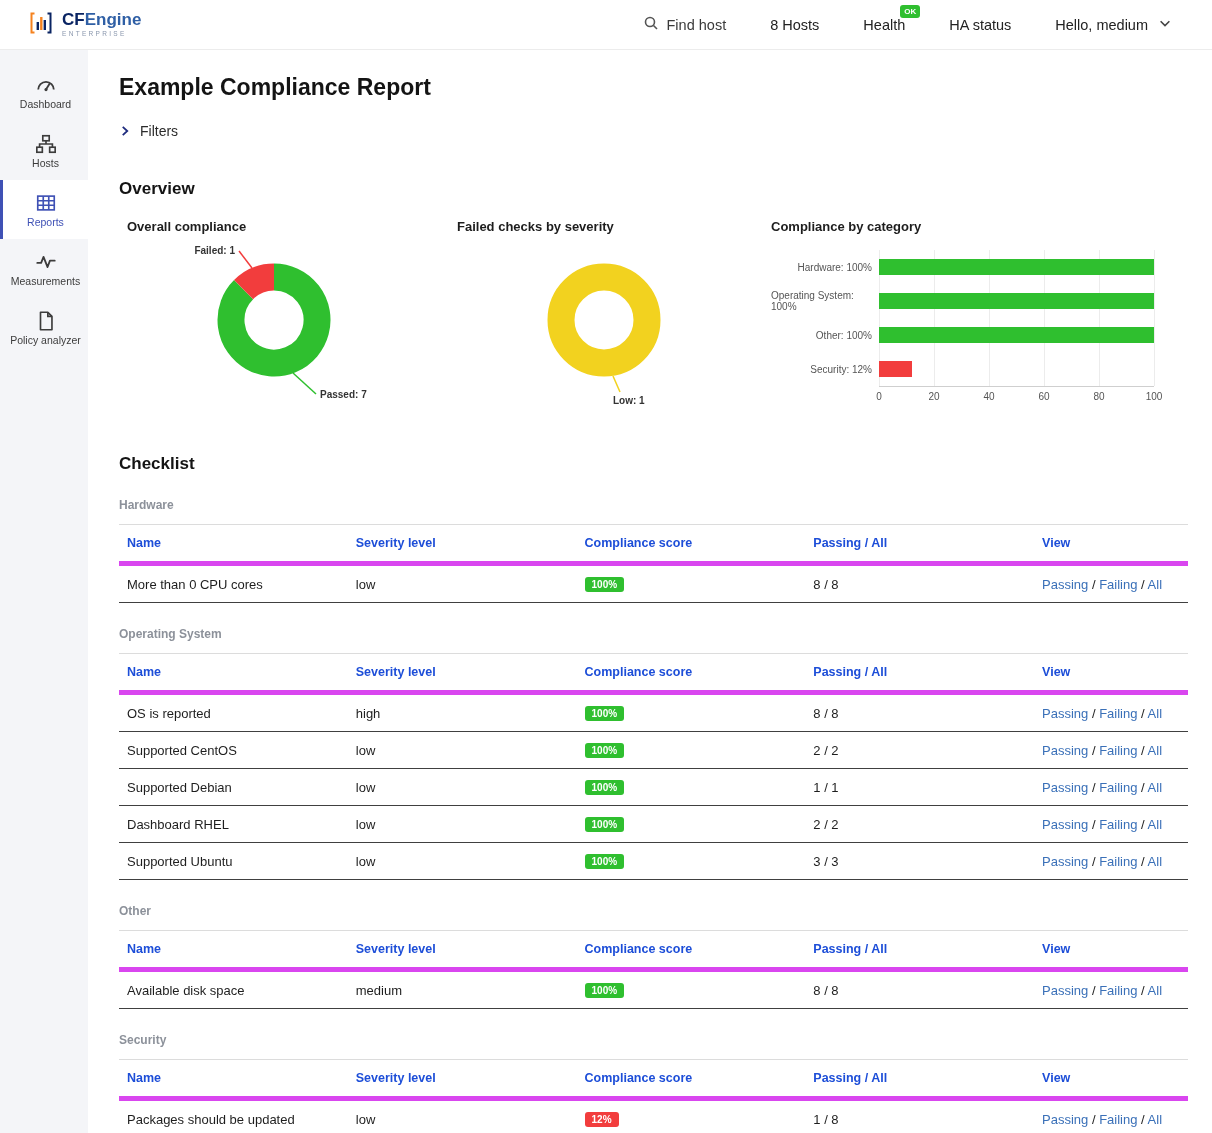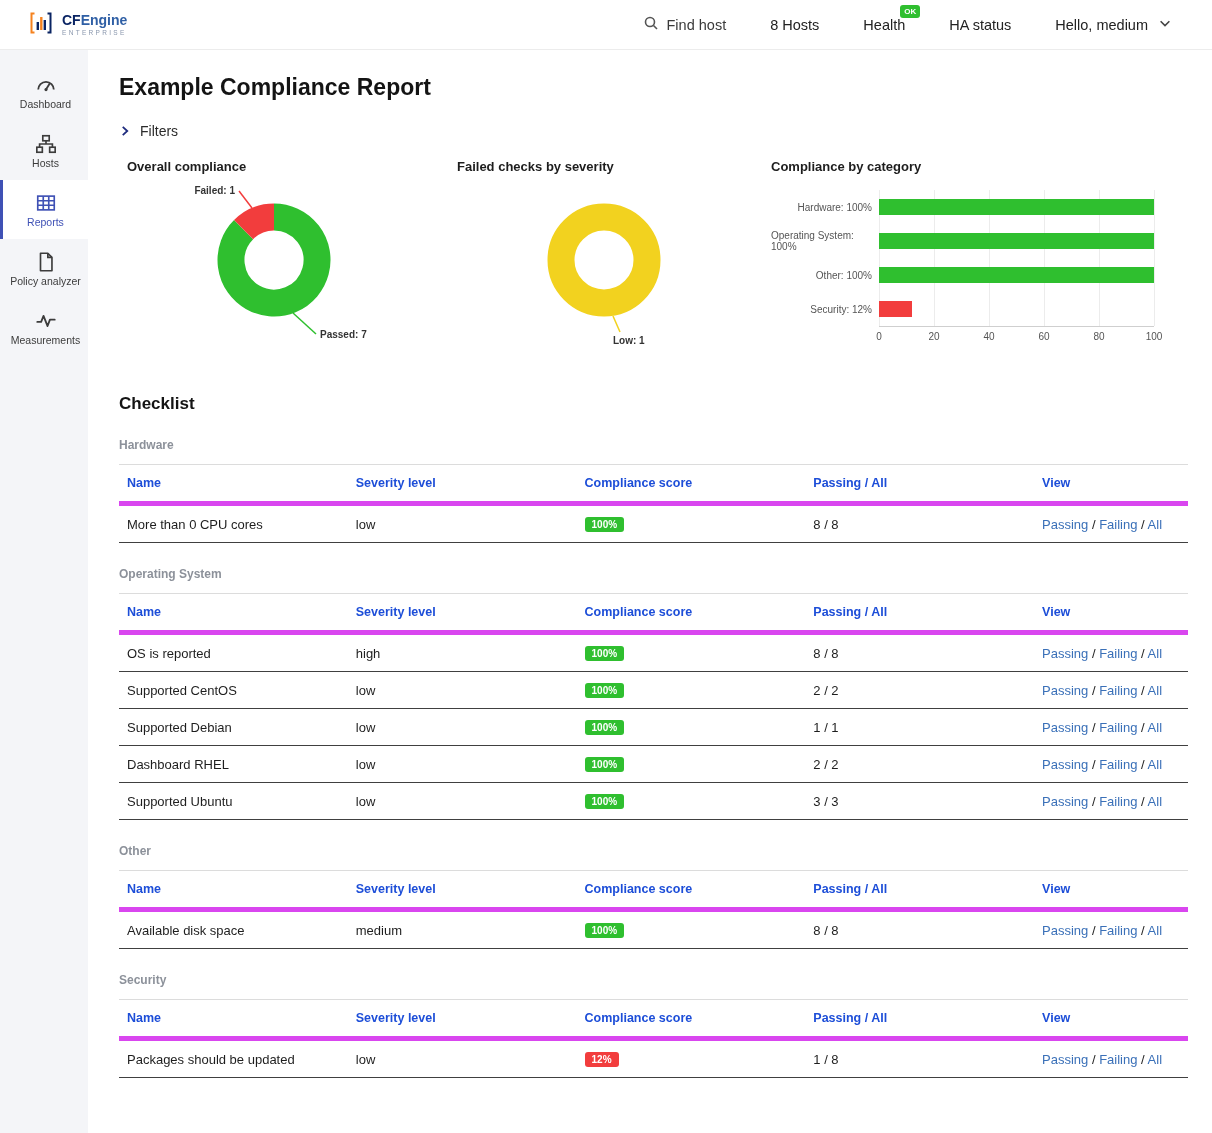--- a/index.html
+++ b/index.html
@@ -4,21 +4,21 @@
 <style>
   * { box-sizing: border-box; }
   html,body { margin:0; padding:0; background:#fff; }
   body { width:1212px; font-family:"Liberation Sans", sans-serif; color:#1f1f1f; }
 
   
   .topbar { height:50px; display:flex; align-items:center; justify-content:space-between;
             padding:0 40px 0 28px; border-bottom:1px solid #ececec; background:#fff; }
   .brand { display:flex; align-items:center; gap:8px; cursor:pointer; }
   .brand-text { display:flex; flex-direction:column; line-height:1; }
-  .brand-line { font-size:14px; }
+  .brand-line { font-size:17px; }
   .brand-cf { font-weight:700; color:#0a2463; }
   .brand-engine { font-weight:600; color:#2f5fa5; }
   .brand-sub { font-size:6.5px; letter-spacing:2.3px; color:#8a97ad; margin-top:3px; }
   .topbar-right { display:flex; align-items:center; gap:44px; font-size:14.5px; color:#222; }
   .top-item { cursor:pointer; white-space:nowrap; }
   .find-host { display:flex; align-items:center; gap:8px; color:#3a3a3a; }
   .health { position:relative; }
   .ok-badge { position:absolute; top:-12px; right:-15px; background:var(--green); color:#fff;
               font-size:8px; font-weight:700; padding:2px 4px; border-radius:3px; }
   .user { display:flex; align-items:center; gap:10px; }
@@ -157,49 +157,50 @@
           <span class="side-icon">
             <svg width="22" height="22" viewBox="0 0 24 24" fill="none" stroke="currentColor" stroke-width="1.8">
               <rect x="3" y="4.5" width="18" height="15"></rect>
               <path d="M3 9.5h18M3 14.5h18M9 4.5v15M15 4.5v15"></path>
             </svg>
           </span>
           <span class="side-label">Reports</span>
         </div>
         <div class="side-item">
           <span class="side-icon">
+            <svg width="22" height="22" viewBox="0 0 24 24" fill="none" stroke="currentColor" stroke-width="2">
+              <path d="M2.5 13h4.2l2.6-6.5 4.4 11 2.6-7h5.2" stroke-linejoin="round" stroke-linecap="round"></path>
+            </svg>
+          </span>
+          <span class="side-label">Measurements</span>
+        </div>
+        <div class="side-item">
+          <span class="side-icon">
             <svg width="22" height="22" viewBox="0 0 24 24" fill="none" stroke="currentColor" stroke-width="1.8">
               <path d="M6 2.5h8l4.5 4.5v14.5H6z" stroke-linejoin="round"></path>
               <path d="M14 2.5V7h4.5"></path>
             </svg>
           </span>
           <span class="side-label">Policy analyzer</span>
-        </div>
-        <div class="side-item">
-          <span class="side-icon">
-            <svg width="22" height="22" viewBox="0 0 24 24" fill="none" stroke="currentColor" stroke-width="2">
-              <path d="M2.5 13h4.2l2.6-6.5 4.4 11 2.6-7h5.2" stroke-linejoin="round" stroke-linecap="round"></path>
-            </svg>
-          </span>
-          <span class="side-label">Measurements</span>
         </div>
       </nav>
 
     <main class="main">
       <h1>Example Compliance Report</h1>
 
       <div class="filters">
         <span class="filters-chev">
           <svg width="12" height="12" viewBox="0 0 16 16" fill="none" stroke="currentColor" stroke-width="2.4">
             <path d="M5 2.5l6 5.5-6 5.5"></path>
           </svg>
         </span>
         <span>Filters</span>
       </div>
 
+      <h2>Overview</h2>
       <div class="charts" id="charts">
           <div class="chart-block pie-block"><h3 class="chart-title">Overall compliance</h3><svg width="300" height="170" viewBox="0 0 300 170">
               <path d="M 155.0 37.0 A 43 43 0 1 1 124.6 49.6" fill="none" stroke="#2fbf2f" stroke-width="27"></path>
               <path d="M 124.6 49.6 A 43 43 0 0 1 155.0 37.0" fill="none" stroke="#f23d3d" stroke-width="27"></path>
               <polyline points="120,11 133,28" fill="none" stroke="#f23d3d" stroke-width="1.5"></polyline>
               <text class="pie-ann" x="116" y="14" text-anchor="end">Failed: 1</text>
               <polyline points="174,133 197,154" fill="none" stroke="#2fbf2f" stroke-width="1.5"></polyline>
               <text class="pie-ann" x="201" y="158" text-anchor="start">Passed: 7</text>
             </svg></div>
           <div class="chart-block pie-block"><h3 class="chart-title">Failed checks by severity</h3><svg width="300" height="170" viewBox="0 0 300 170">

